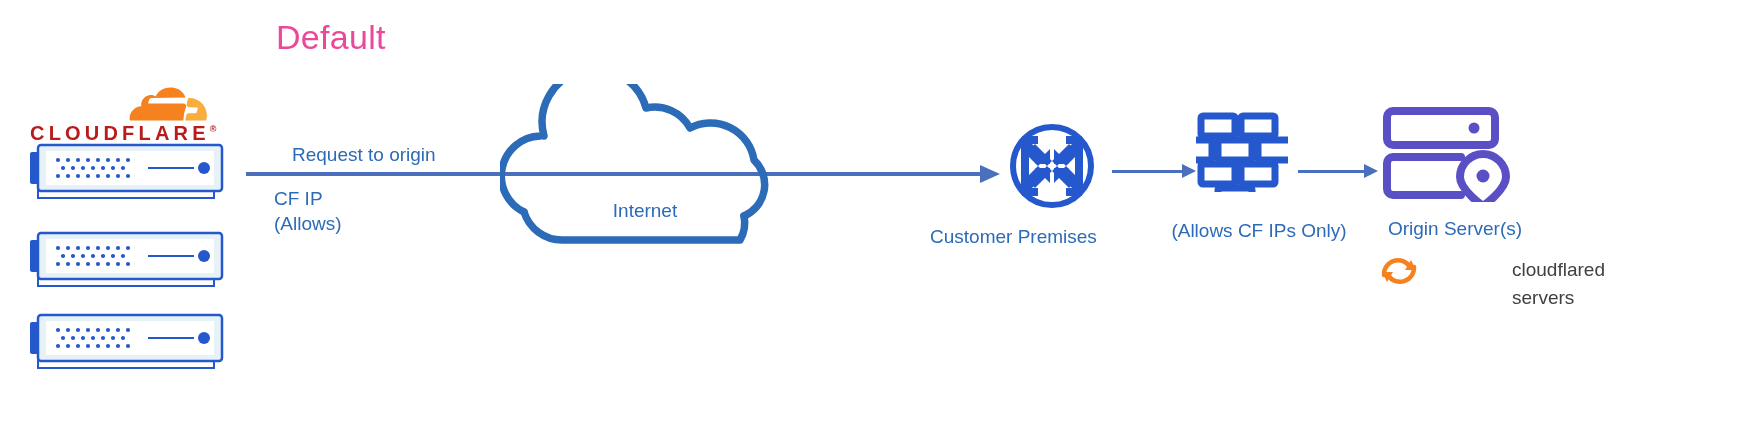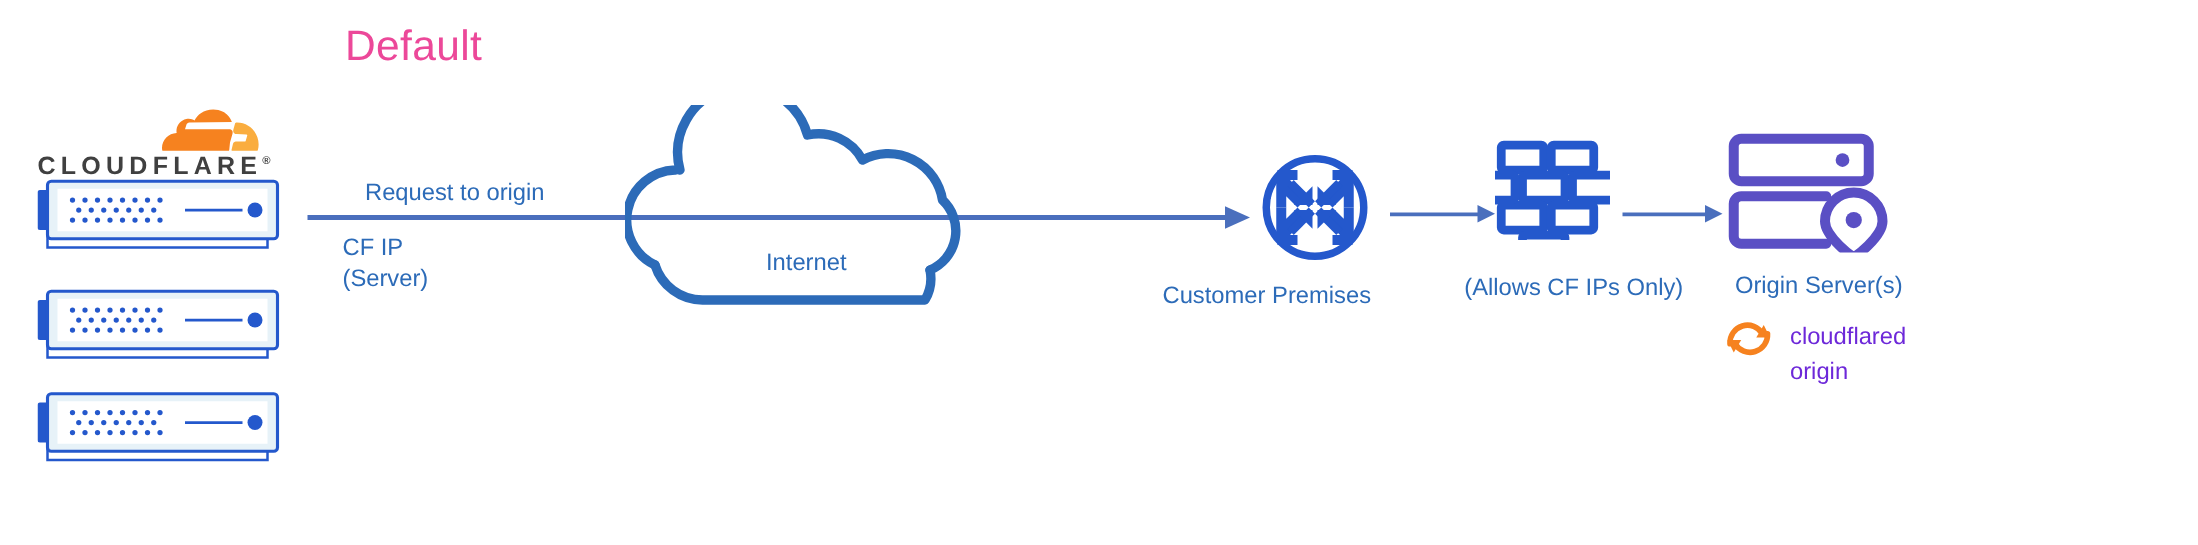--- a/index.html
+++ b/index.html
@@ -21,21 +21,21 @@
     letter-spacing:0.3px;
     white-space:nowrap;
   }
 
   
   #cf-logo-wrap{left:30px; top:84px; width:200px; height:58px;}
   #cf-logo-mark{left:96px; top:0px; width:88px; height:44px;}
   #cf-wordmark{
     left:0px; top:38px; width:200px;
     font-size:20px; font-weight:bold;
-    color:#404040; letter-spacing:4.2px;
+    color:#b91c1c; letter-spacing:4.2px;
     white-space:nowrap;
   }
   #cf-wordmark sup{font-size:9px; letter-spacing:0; vertical-align:super;}
 
   
   .srv{width:200px;height:62px;}
   #srv1{left:30px; top:140px;}
   #srv2{left:30px; top:228px;}
   #srv3{left:30px; top:310px;}
 
@@ -100,22 +100,22 @@
   #origin-icon{left:1382px; top:106px; width:142px; height:96px;}
   #origin-label{
     left:1334px; top:218px; width:242px;
     text-align:center;
     font-size:19px; color:#2c6bb8; white-space:nowrap;
   }
 
   
   #cfd-icon{left:1376px; top:252px; width:46px; height:38px;}
   #cfd-text{
-    left:1432px; top:256px; width:200px;
-    font-size:19px; color:#6d28d9; line-height:28px;
+    left:1512px; top:256px; width:200px;
+    font-size:19px; color:#404040; line-height:28px;
   }
 </style>
 </head>
 <body>
 
 <div class="stage">
 
   <div class="abs" id="title">Default</div>
 
   <div class="abs" id="cf-logo-wrap">
@@ -243,21 +243,21 @@
     </g>
     <line x1="118" y1="28" x2="164" y2="28" stroke="#2458cc" stroke-width="2.2"></line>
     <circle cx="174" cy="28" r="6" fill="#2458cc"></circle>
   </svg>
 
   <div class="abs" id="flow-line"></div>
   <div class="abs" id="flow-head"></div>
   <div class="abs" id="req-label">Request to origin</div>
   <div class="abs" id="cfip-label">
     <div>CF IP</div>
-    <div>(Server)</div>
+    <div>(Allows)</div>
   </div>
 
   <svg class="abs" id="cloud" viewBox="0 0 290 160">
     <path d="M24 128
              A40 40 0 0 1 40 52
              A6 6 0 0 1 44 52
              A52 52 0 0 1 146 24
              A40 40 0 0 1 190 44
              A44 44 0 0 1 254 76
              A34 34 0 0 1 244 132" fill="none" stroke="#2c6bb8" stroke-width="7.5" stroke-linecap="round" stroke-linejoin="round"></path>
@@ -327,16 +327,16 @@
   <div class="abs" id="origin-label">Origin Server(s)</div>
 
   <svg class="abs" id="cfd-icon" viewBox="0 0 46 38">
     <path d="M8 23 A14 14 0 0 1 34 15" fill="none" stroke="#f6821f" stroke-width="4.5" stroke-linecap="round"></path>
     <polygon points="35,8 40,18 29,18" fill="#f6821f"></polygon>
     <path d="M38 15 A14 14 0 0 1 12 23" fill="none" stroke="#f6821f" stroke-width="4.5" stroke-linecap="round"></path>
     <polygon points="11,30 6,20 17,20" fill="#f6821f"></polygon>
   </svg>
   <div class="abs" id="cfd-text">
     <div>cloudflared</div>
-    <div>origin</div>
+    <div>servers</div>
   </div>
 
 </div>
 
 </body></html>

